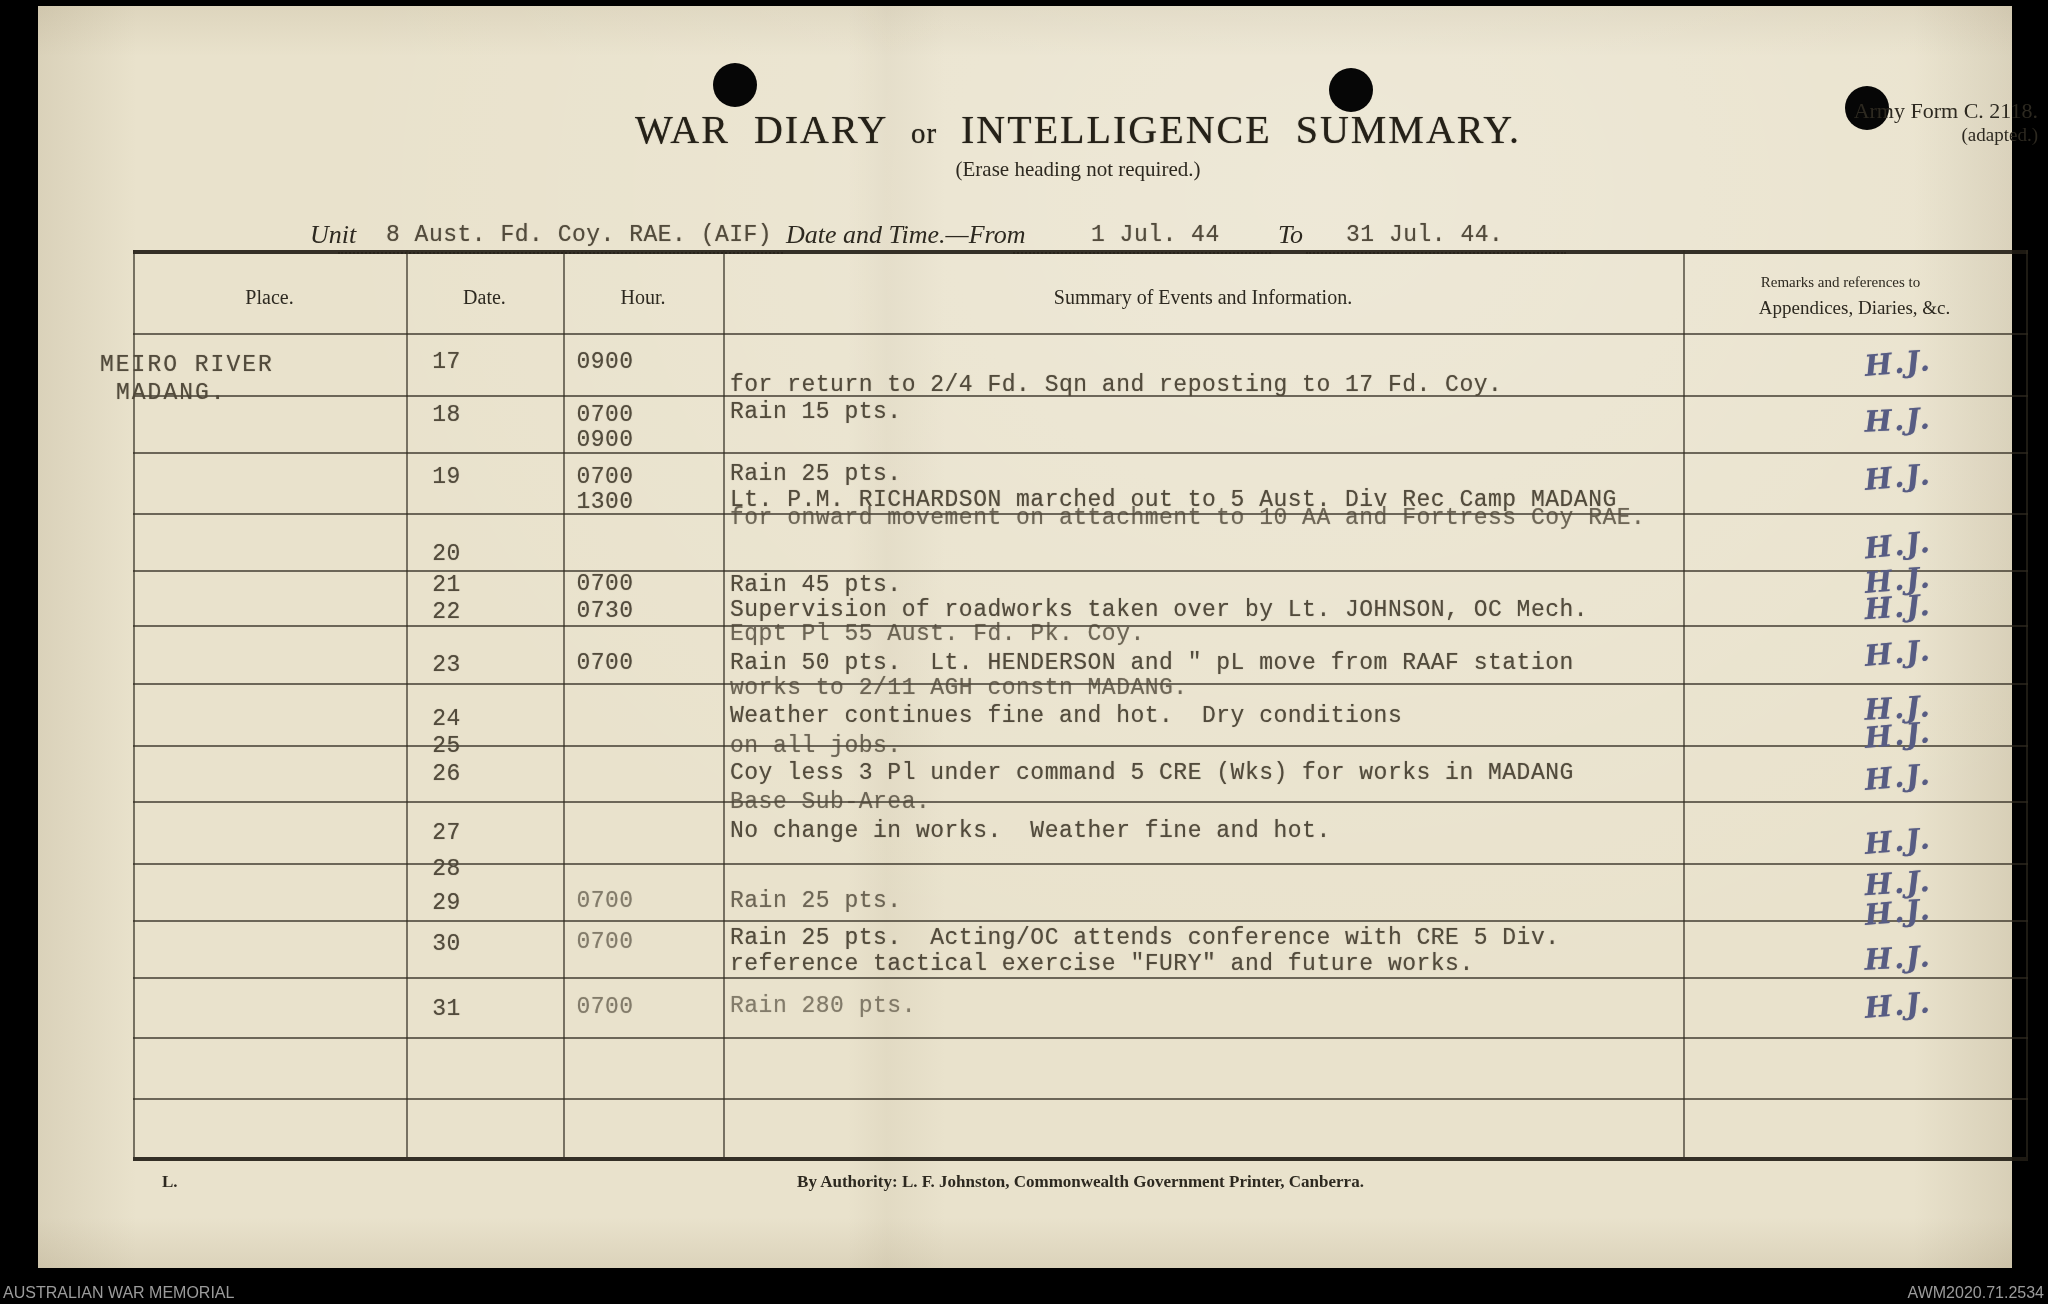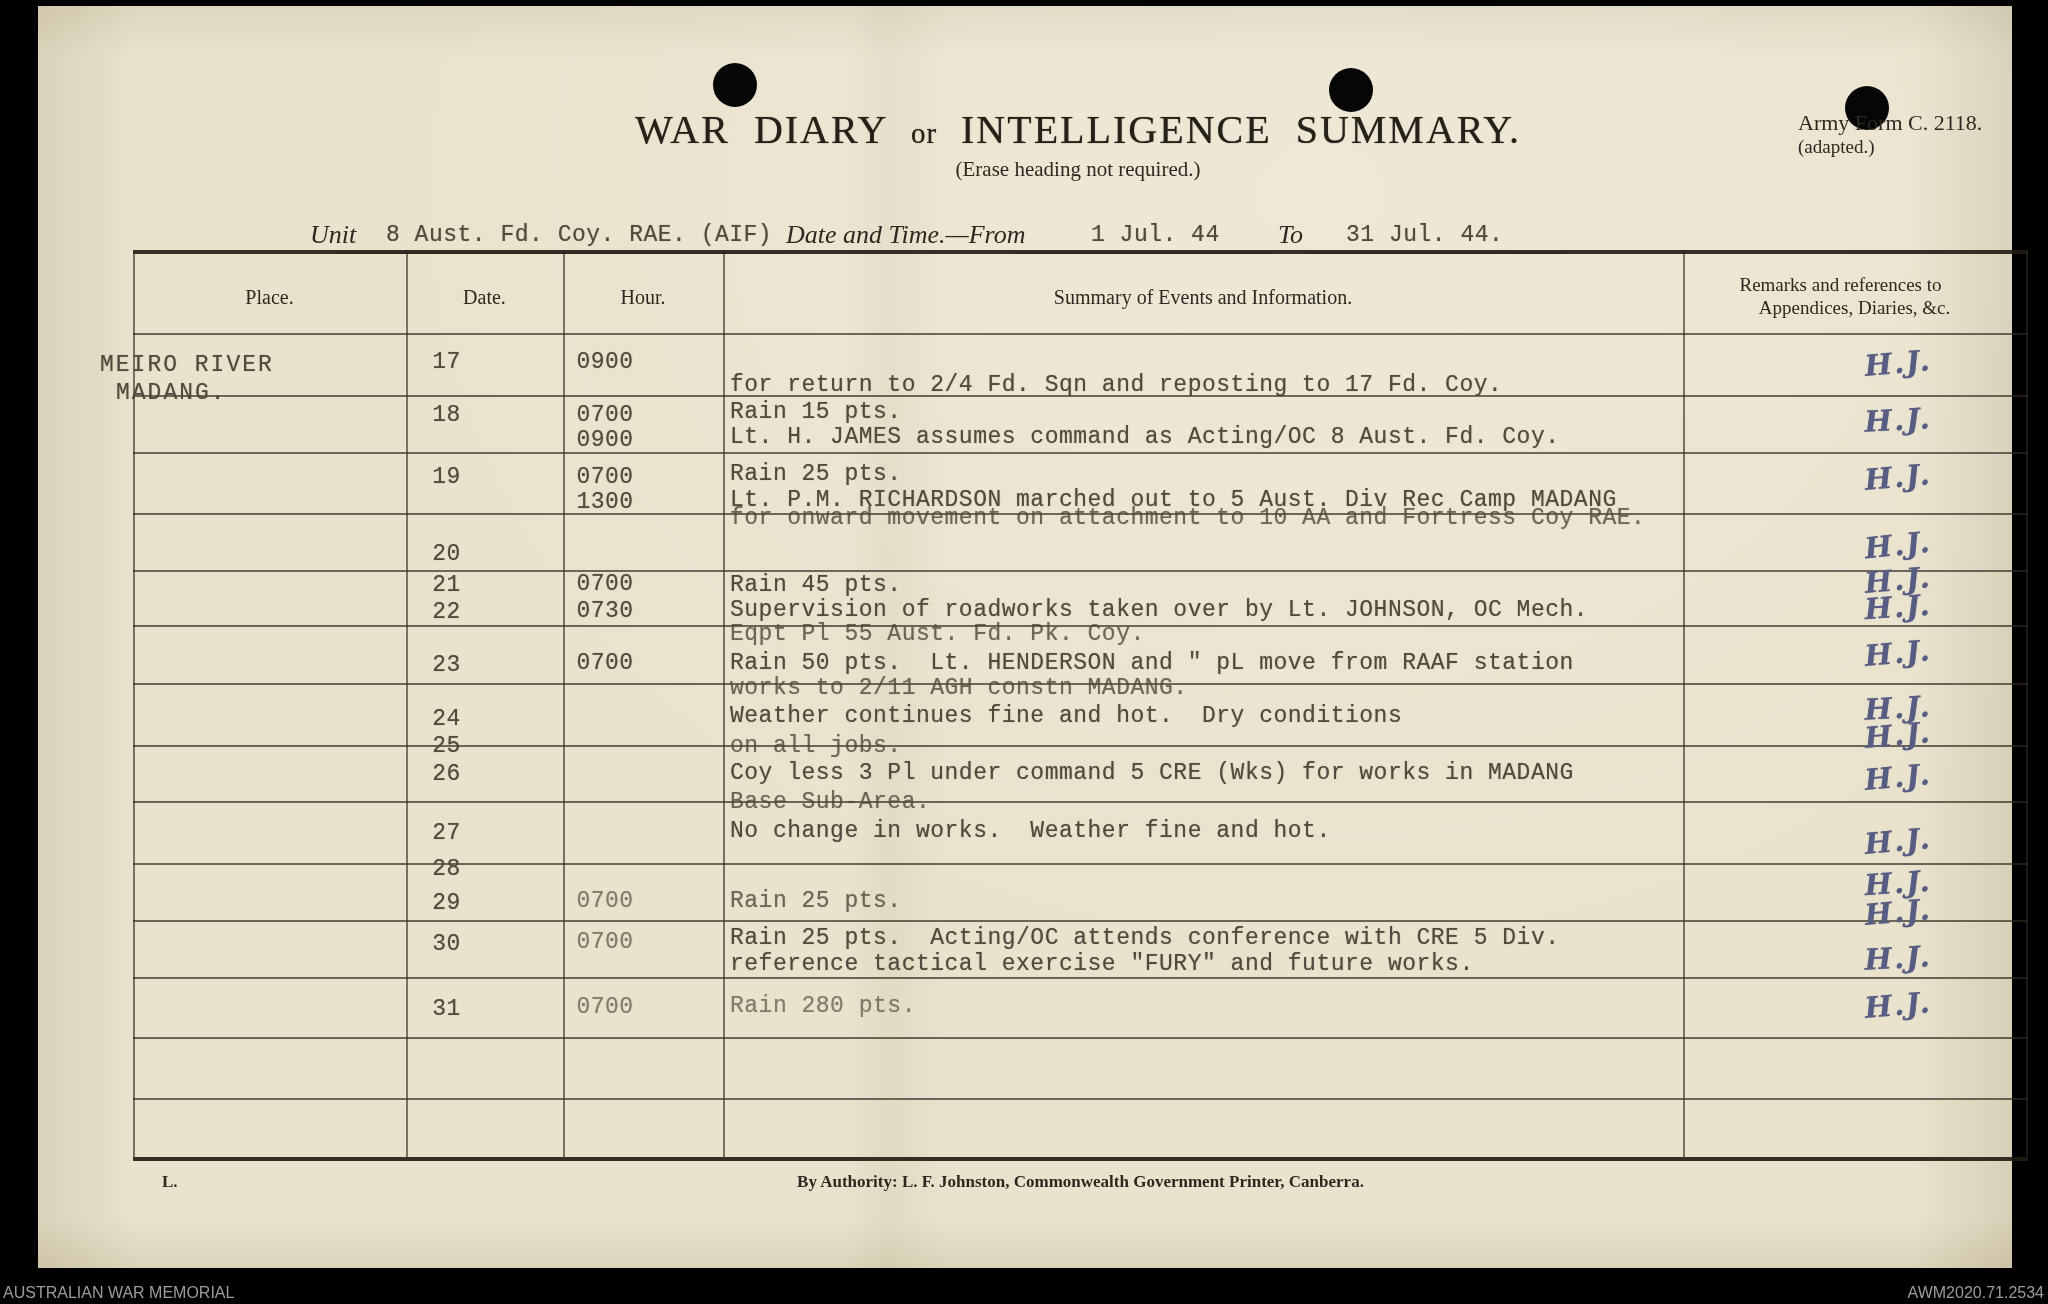--- a/index.html
+++ b/index.html
@@ -17,21 +17,21 @@
   .abs{position:absolute;white-space:pre;}
   .tw{font-family:"Liberation Mono","DejaVu Sans Mono",monospace;font-size:23px;
       letter-spacing:.5px;color:rgba(78,71,56,0.95);white-space:pre;
       text-shadow:0 0 1px rgba(78,71,56,0.55);}
   .f1{opacity:.68;} .f2{opacity:.82;}
   .title-wrap{position:absolute;left:400px;top:100px;width:1280px;text-align:center;}
   .title{font-size:40px;letter-spacing:2px;word-spacing:12px;color:#252118;
          text-shadow:0 0 1px rgba(37,33,24,.7);}
   .title-or{font-size:29px;letter-spacing:1px;}
   .subtitle{font-size:21px;margin-top:4px;color:#2d2920;}
-  .formnum{position:absolute;left:1760px;top:104px;width:240px;text-align:left;}
+  .formnum{position:absolute;left:1760px;top:92px;width:240px;text-align:right;}
   .formnum .l1{font-size:22px;color:#2d2920;}
   .formnum .l2{font-size:19px;color:#2d2920;}
   .hl{position:absolute;left:95px;width:1895px;height:2px;background:rgba(48,43,32,0.68);}
   .hl.heavy{height:4px;background:rgba(32,28,20,0.9);}
   .vl{position:absolute;top:250px;height:907px;width:2px;background:rgba(48,43,32,0.62);}
   .dots{position:absolute;height:28px;border-bottom:2px dotted rgba(70,63,50,0.75);}
   .colhead{position:absolute;text-align:center;font-size:20px;color:#2d2920;}
   .date-cell{position:absolute;left:368px;width:157px;text-align:center;}
   .hour-cell{position:absolute;left:525px;width:160px;text-align:center;}
   .sum{position:absolute;left:692px;}
@@ -97,21 +97,21 @@
     <div class="vl" style="left:368px;top:244px;height:907px;"></div>
     <div class="vl" style="left:525px;top:244px;height:907px;"></div>
     <div class="vl" style="left:685px;top:244px;height:907px;"></div>
     <div class="vl" style="left:1645px;top:244px;height:907px;"></div>
     <div class="vl" style="left:1988px;top:244px;height:907px;"></div>
 
     <div class="colhead" style="left:95px;top:280px;width:273px;">Place.</div>
     <div class="colhead" style="left:368px;top:280px;width:157px;">Date.</div>
     <div class="colhead" style="left:525px;top:280px;width:160px;">Hour.</div>
     <div class="colhead" style="left:685px;top:280px;width:960px;">Summary of Events and Information.</div>
-    <div class="colhead" style="left:1645px;top:268px;width:315px;font-size:19px;">Remarks and references to</div>
+    <div class="colhead" style="left:1645px;top:268px;width:315px;font-size:15px;">Remarks and references to</div>
     <div class="colhead" style="left:1645px;top:291px;width:343px;font-size:19px;">Appendices, Diaries, &amp;c.</div>
 
     <span class="abs tw" style="left:62px;top:346px;letter-spacing:2px;">MEIRO RIVER</span>
     <span class="abs tw" style="left:78px;top:374px;letter-spacing:2px;">MADANG.</span>
 
     <div class="date-cell tw" style="left:330px;top:343px;">17</div>
     <div class="date-cell tw" style="left:330px;top:396px;">18</div>
     <div class="date-cell tw" style="left:330px;top:458px;">19</div>
     <div class="date-cell tw" style="left:330px;top:535px;">20</div>
     <div class="date-cell tw" style="left:330px;top:566px;">21</div>
@@ -133,21 +133,20 @@
     <div class="hour-cell tw" style="left:487px;top:483px;">1300</div>
     <div class="hour-cell tw" style="left:487px;top:565px;">0700</div>
     <div class="hour-cell tw" style="left:487px;top:592px;">0730</div>
     <div class="hour-cell tw" style="left:487px;top:644px;">0700</div>
     <div class="hour-cell tw f1" style="left:487px;top:882px;">0700</div>
     <div class="hour-cell tw f1" style="left:487px;top:923px;">0700</div>
     <div class="hour-cell tw f1" style="left:487px;top:988px;">0700</div>
 
     <span class="sum tw" style="top:366px;">for return to 2/4 Fd. Sqn and reposting to 17 Fd. Coy.</span>
     <span class="sum tw" style="top:393px;">Rain 15 pts.</span>
-    <span class="sum tw" style="top:418px;">Lt. H. JAMES assumes command as Acting/OC 8 Aust. Fd. Coy.</span>
     <span class="sum tw" style="top:455px;">Rain 25 pts.</span>
     <span class="sum tw" style="top:481px;">Lt. P.M. RICHARDSON marched out to 5 Aust. Div Rec Camp MADANG</span>
     <span class="sum tw f2" style="top:499px;">for onward movement on attachment to 10 AA and Fortress Coy RAE.</span>
     <span class="sum tw" style="top:566px;">Rain 45 pts.</span>
     <span class="sum tw" style="top:591px;">Supervision of roadworks taken over by Lt. JOHNSON, OC Mech.</span>
     <span class="sum tw f2" style="top:615px;">Eqpt Pl 55 Aust. Fd. Pk. Coy.</span>
     <span class="sum tw" style="top:644px;">Rain 50 pts.  Lt. HENDERSON and " pL move from RAAF station</span>
     <span class="sum tw f2" style="top:669px;">works to 2/11 AGH constn MADANG.</span>
     <span class="sum tw" style="top:697px;">Weather continues fine and hot.  Dry conditions</span>
     <span class="sum tw f2" style="top:727px;">on all jobs.</span>

